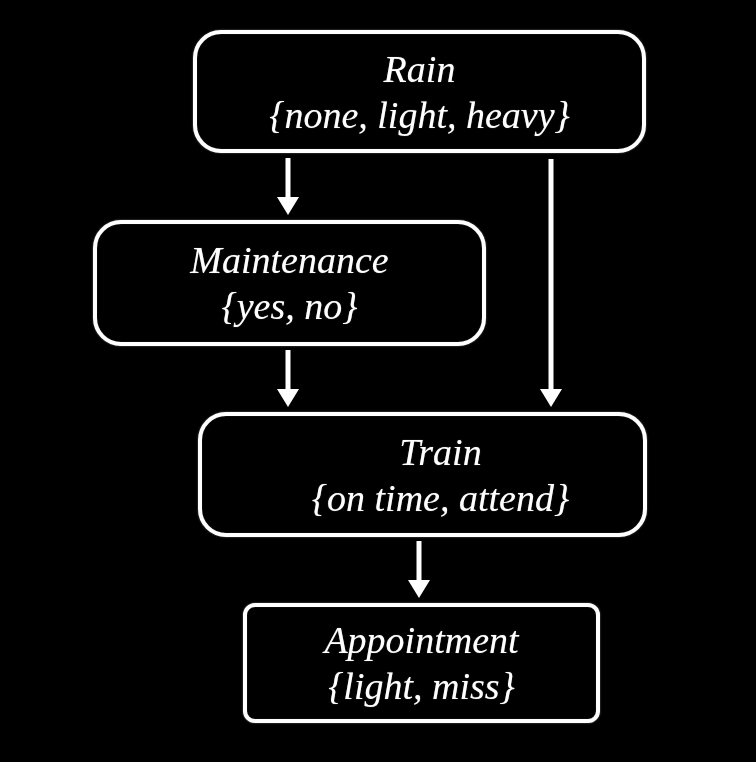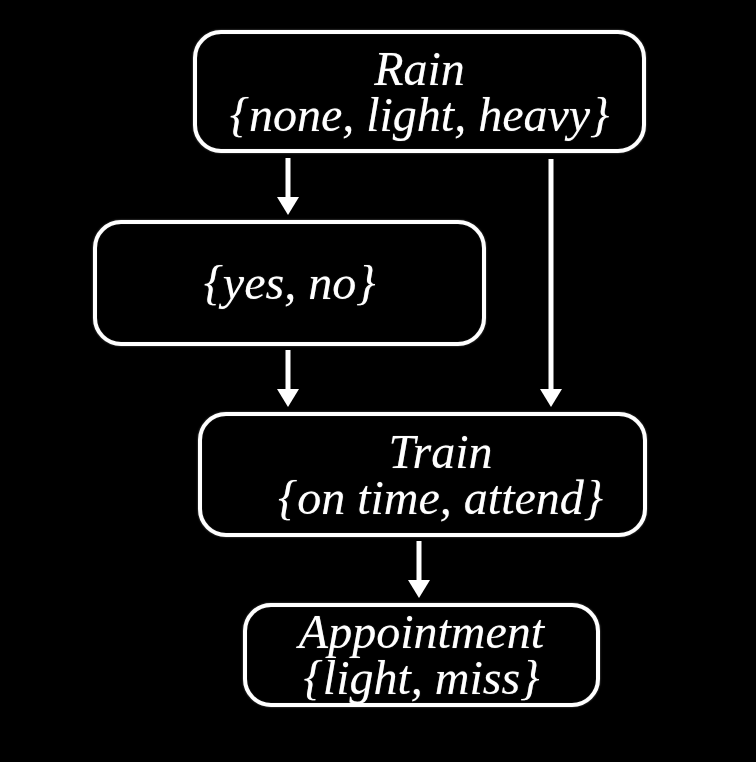--- a/index.html
+++ b/index.html
@@ -43,29 +43,29 @@
     border: 4px solid var(--node-border);
     border-radius: 28px;
     background: var(--node-fill);
     color: var(--text);
     display: flex;
     flex-direction: column;
     align-items: center;
     justify-content: center;
     text-align: center;
     font-style: italic;
-    font-size: 48px;
+    font-size: 38px;
     line-height: 46px;
     box-shadow: 0 0 2px rgba(255,255,255,0.45), inset 0 0 1px rgba(255,255,255,0.35);
     text-shadow: 0 0 1px rgba(255,255,255,0.5);
   }
   .node-rain        { left: 193px; top:  30px; width: 453px; height: 123px; }
   .node-maintenance { left:  93px; top: 220px; width: 393px; height: 126px; }
   .node-train       { left: 198px; top: 412px; width: 449px; height: 125px; padding-left: 36px; }
-  .node-appointment { left: 243px; top: 603px; width: 357px; height: 104px; }
+  .node-appointment { left: 243px; top: 603px; width: 357px; height: 120px; border-radius: 12px; }
   .node-label, .node-values { white-space: nowrap; }
 </style>
 </head>
 <body>
 
 <div class="canvas">
 
   <svg class="edges" width="756" height="762" viewBox="0 0 756 762" aria-hidden="true">
     <g>
       <line class="edge-line" x1="288" y1="158" x2="288" y2="198"></line>
@@ -84,20 +84,21 @@
       <polygon class="edge-head" points="408,580 430,580 419,598"></polygon>
     </g>
   </svg>
 
   <div class="node node-rain">
     <div class="node-label">Rain</div>
     <div class="node-values">{none, light, heavy}</div>
   </div>
 
   <div class="node node-maintenance">
+    <div class="node-label">Maintenance</div>
     <div class="node-values">{yes, no}</div>
   </div>
 
   <div class="node node-train">
     <div class="node-label">Train</div>
     <div class="node-values">{on time, attend}</div>
   </div>
 
   <div class="node node-appointment">
     <div class="node-label">Appointment</div>

